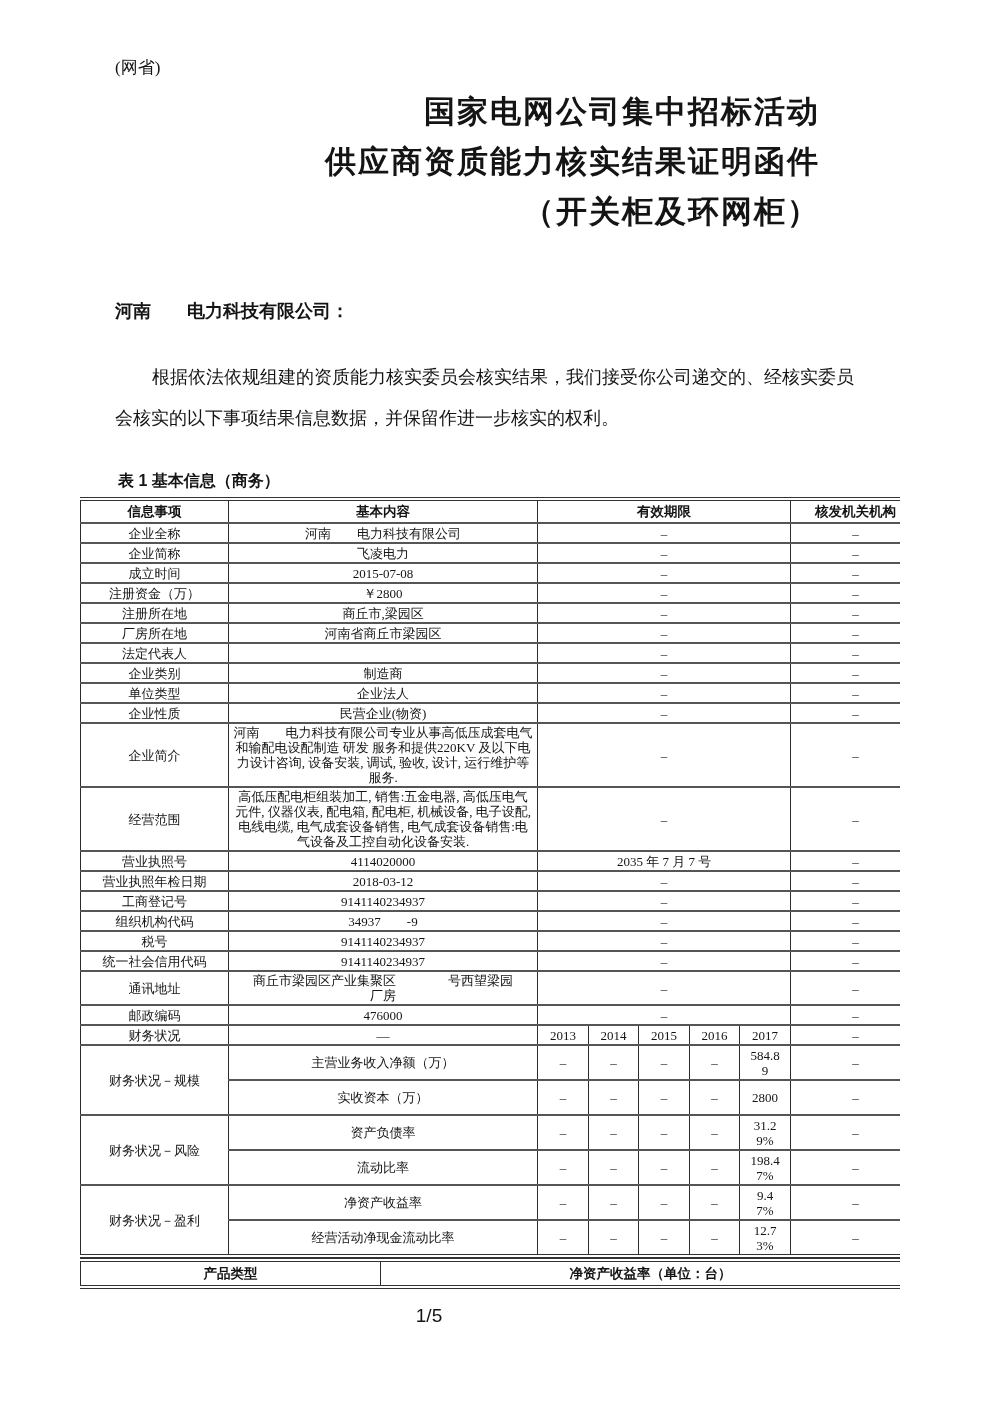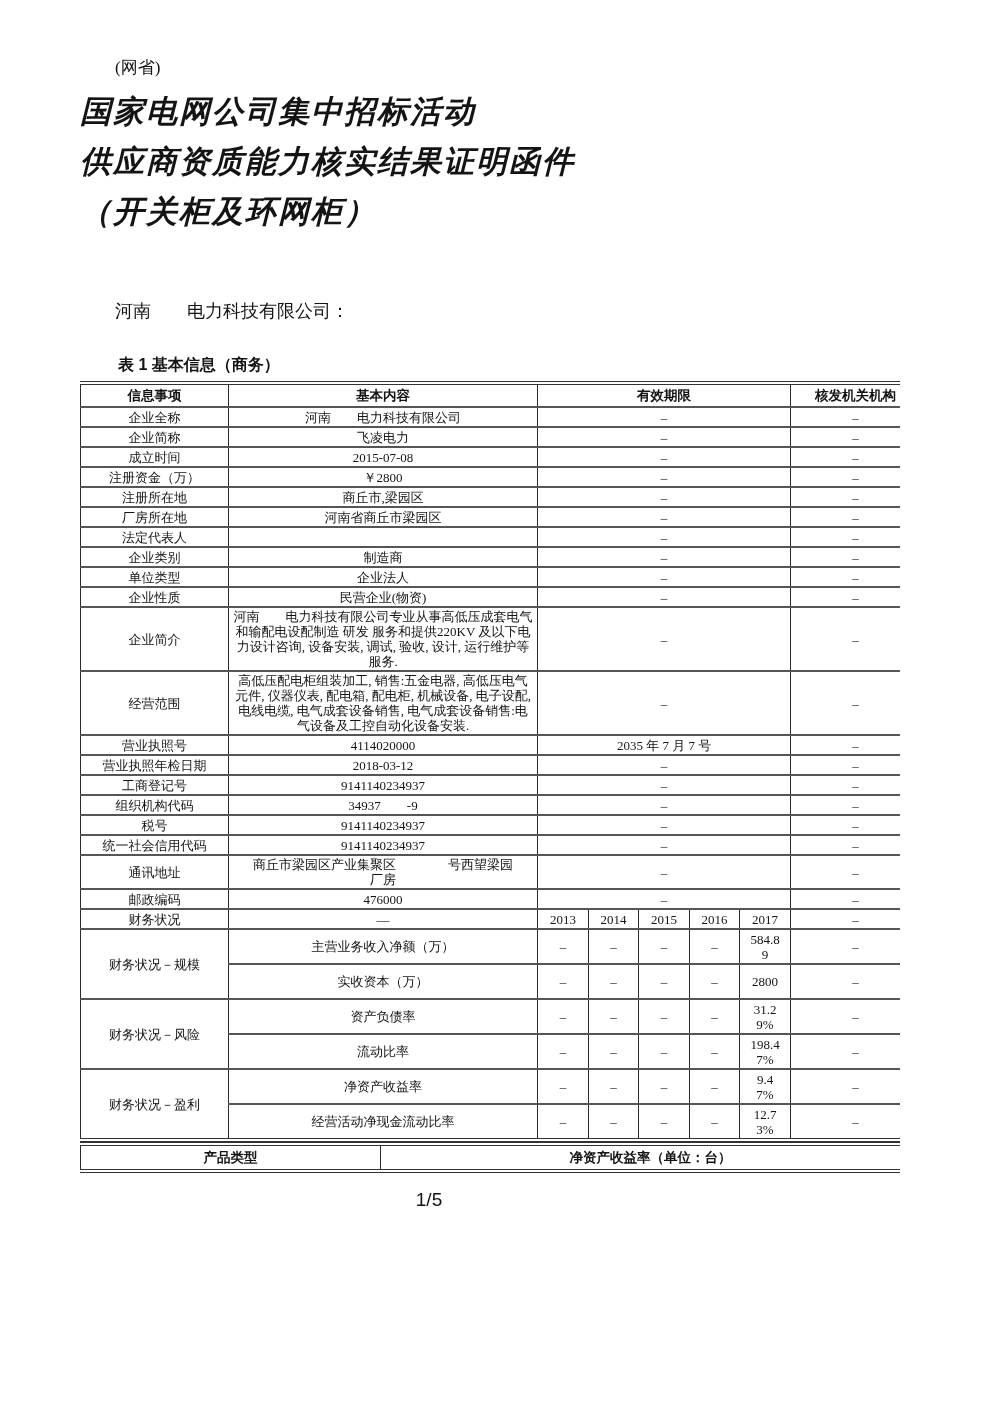--- a/index.html
+++ b/index.html
@@ -2,22 +2,22 @@
 <html><head>
 <meta charset="utf-8">
 <style>
   html,body { margin:0; padding:0; background:#ffffff; }
   .page {
     width:900px; height:1416px; background:#ffffff; color:#141414;
     font-family:"Liberation Serif","DejaVu Serif",serif;
     box-sizing:border-box; padding:56px 80px 0 80px; position:relative; overflow:hidden;
   }
   .net-tag { font-size:17px; margin-left:35px; }
-  .titles { text-align:left; font-weight:bold; font-size:31px; line-height:50px; letter-spacing:2px; margin-top:8px;font-style:italic; }
-  .addressee { margin-top:62px; margin-left:35px; font-weight:normal; font-size:18px; }
+  .titles { text-align:right; font-weight:bold; font-size:31px; line-height:50px; letter-spacing:2px; margin-top:8px; }
+  .addressee { margin-top:62px; margin-left:35px; font-weight:bold; font-size:18px; }
   .body-para { margin:34px 30px 0 35px; width:745px; font-size:18px; line-height:41px; text-indent:37px; }
   .caption { font-family:"Liberation Sans","DejaVu Sans",sans-serif; font-weight:bold; font-size:16px; margin:0 0 5px 38px; }
   .cap1 { margin-top:32px; }
   .cap2 { margin-top:22px; }
 
   table { width:840px; border-collapse:collapse; table-layout:fixed;
           border-top:4px double #333; border-bottom:4px double #333;padding-left:37px; }
   td { border-left:1px solid #2b2b2b; border-right:1px solid #2b2b2b;
        border-top:2px solid #555; border-bottom:2px solid #555;
        font-size:13px; line-height:15px; text-align:center; vertical-align:middle;
@@ -39,20 +39,21 @@
   <div class="net-tag">(网省)</div>
 
   <div class="titles">
     <div>国家电网公司集中招标活动</div>
     <div>供应商资质能力核实结果证明函件</div>
     <div>（开关柜及环网柜）</div>
   </div>
 
   <div class="addressee">河南　　电力科技有限公司：</div>
 
+  <div class="body-para">根据依法依规组建的资质能力核实委员会核实结果，我们接受你公司递交的、经核实委员会核实的以下事项结果信息数据，并保留作进一步核实的权利。</div>
 
   <div class="caption cap1">表 1 基本信息（商务）</div>
 
   <table class="t1">
     <colgroup>
       <col style="width:148px">
         <col style="width:309px">
       <col style="width:51px">
         <col style="width:50px">
         <col style="width:51px">

